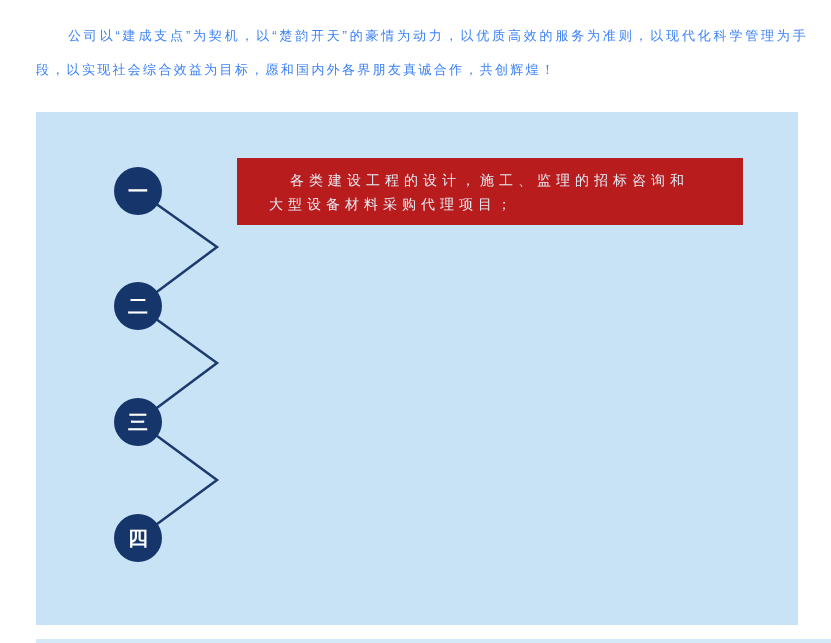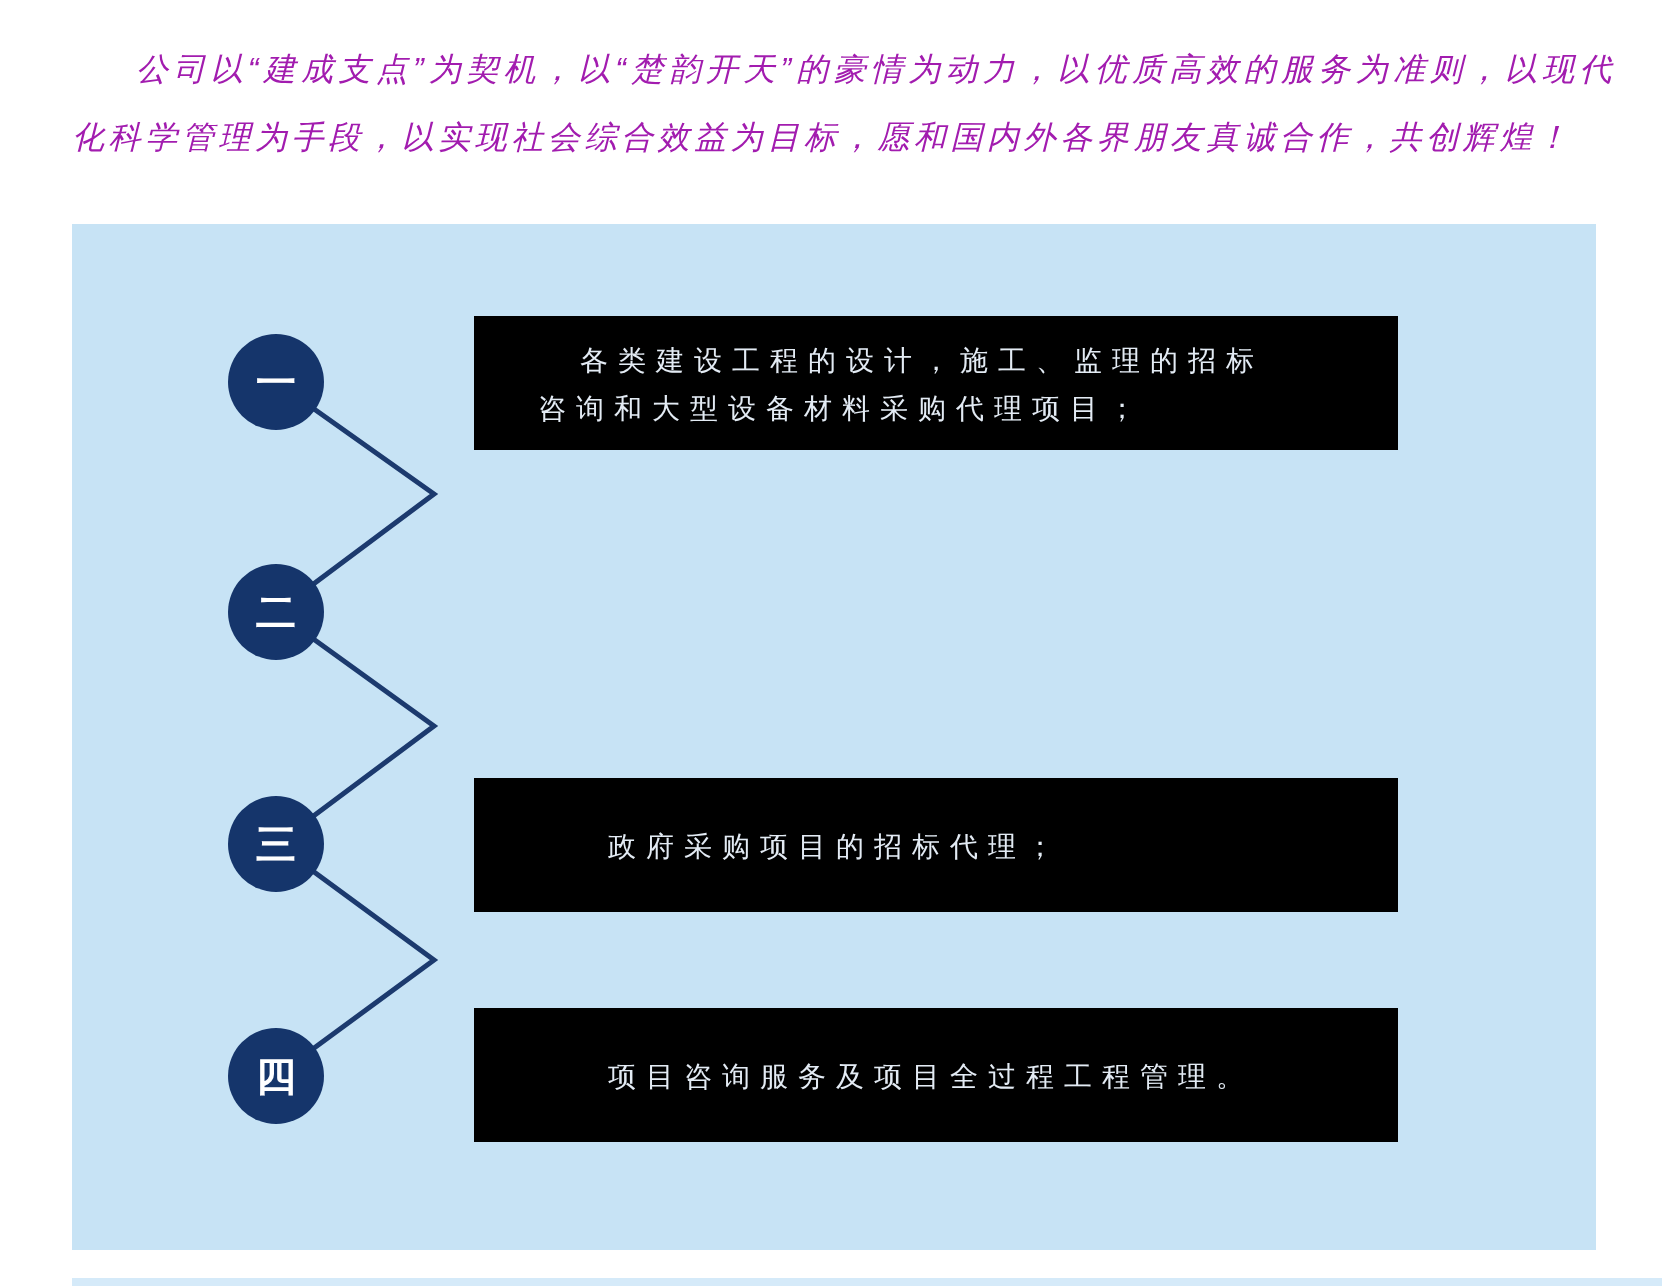--- a/index.html
+++ b/index.html
@@ -14,27 +14,26 @@
     height: 643px;
     background: #ffffff;
     overflow: hidden;
   }
   .intro {
     position: absolute;
     left: 36px;
     top: 19px;
     width: 772px;
     margin: 0;
-    font-size: 16px;
+    font-size: 13px;
     line-height: 34px;
     letter-spacing: 2.3px;
-    color: #a21caf;
+    color: #3b82f6;
     text-indent: 32px;
     text-align: justify;
-    font-style: italic;
   }
   .panel {
     position: absolute;
     left: 36px;
     top: 112px;
     width: 762px;
     height: 513px;
     background: #c7e3f5;
   }
   .zigzag {
@@ -58,23 +57,23 @@
     font-weight: bold;
     letter-spacing: 0;
   }
   .badge-0 { top: 55px; }
   .badge-1 { top: 170px; }
   .badge-2 { top: 286px; }
   .badge-3 { top: 402px; }
   .box {
     position: absolute;
     left: 201px;
-    width: 462px;
+    width: 506px;
     height: 67px;
-    background: #000000;
+    background: #b91c1c;
     box-sizing: border-box;
     padding: 0 49px 0 32px;
     display: flex;
     align-items: center;
   }
   .box-0 { top: 46px; }
   .box-1 { top: 161px; }
   .box-2 { top: 277px; }
   .box-3 { top: 392px; }
   .box-text {
@@ -110,26 +109,20 @@
     </svg>
 
     <div class="badge badge-0">一</div>
     <div class="box box-0">
       <span class="box-text">各类建设工程的设计，施工、监理的招标咨询和大型设备材料采购代理项目；</span>
     </div>
 
     <div class="badge badge-1">二</div>
 
     <div class="badge badge-2">三</div>
-    <div class="box box-2">
-      <span class="box-text">政府采购项目的招标代理；</span>
-    </div>
 
     <div class="badge badge-3">四</div>
-    <div class="box box-3">
-      <span class="box-text">项目咨询服务及项目全过程工程管理。</span>
-    </div>
 
   </div>
 
   <div class="bottom-strip"></div>
 
 </div>
 
 </body></html>

